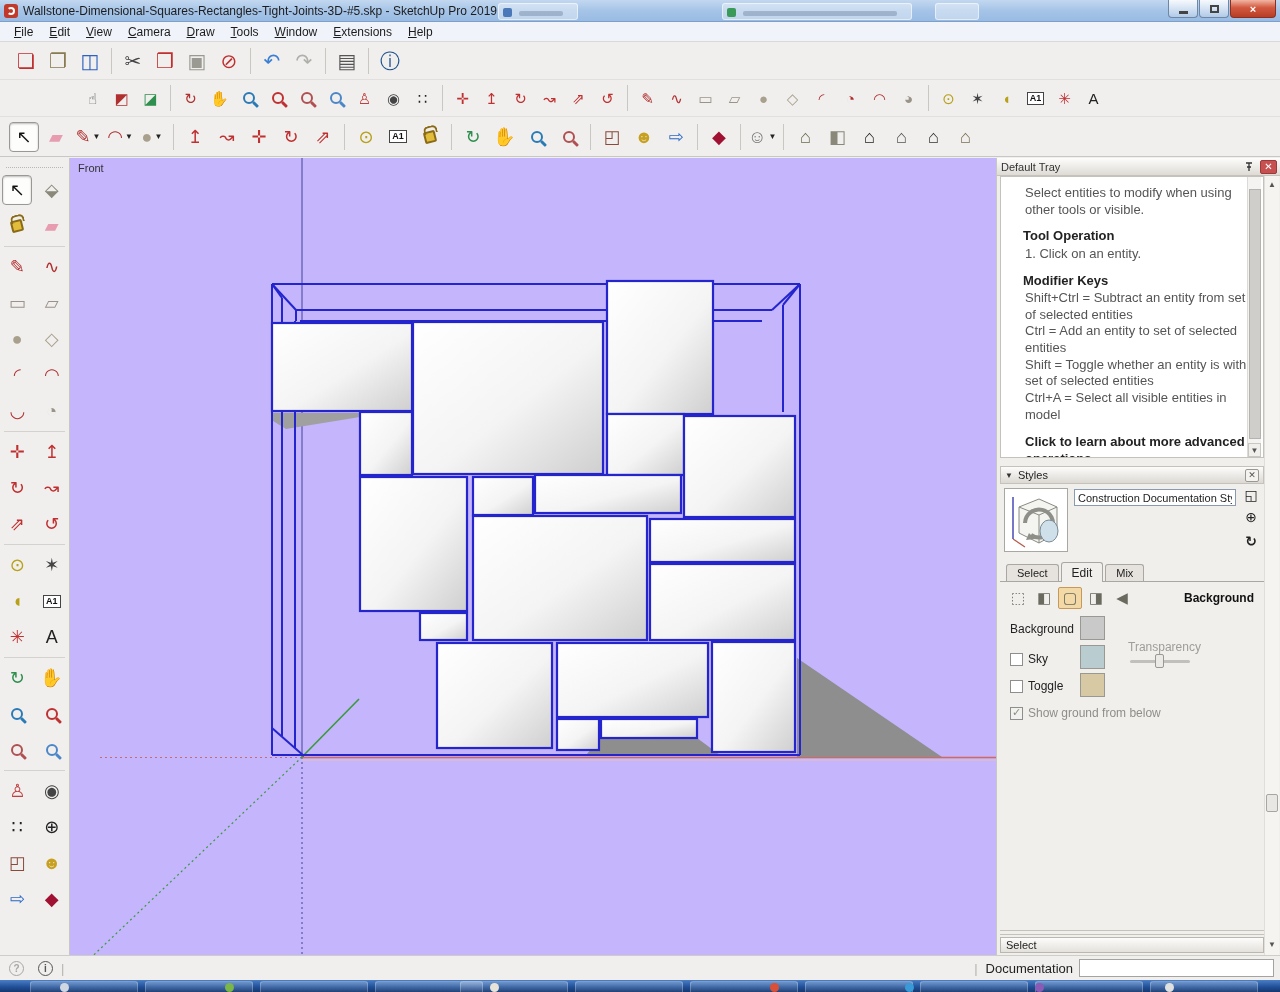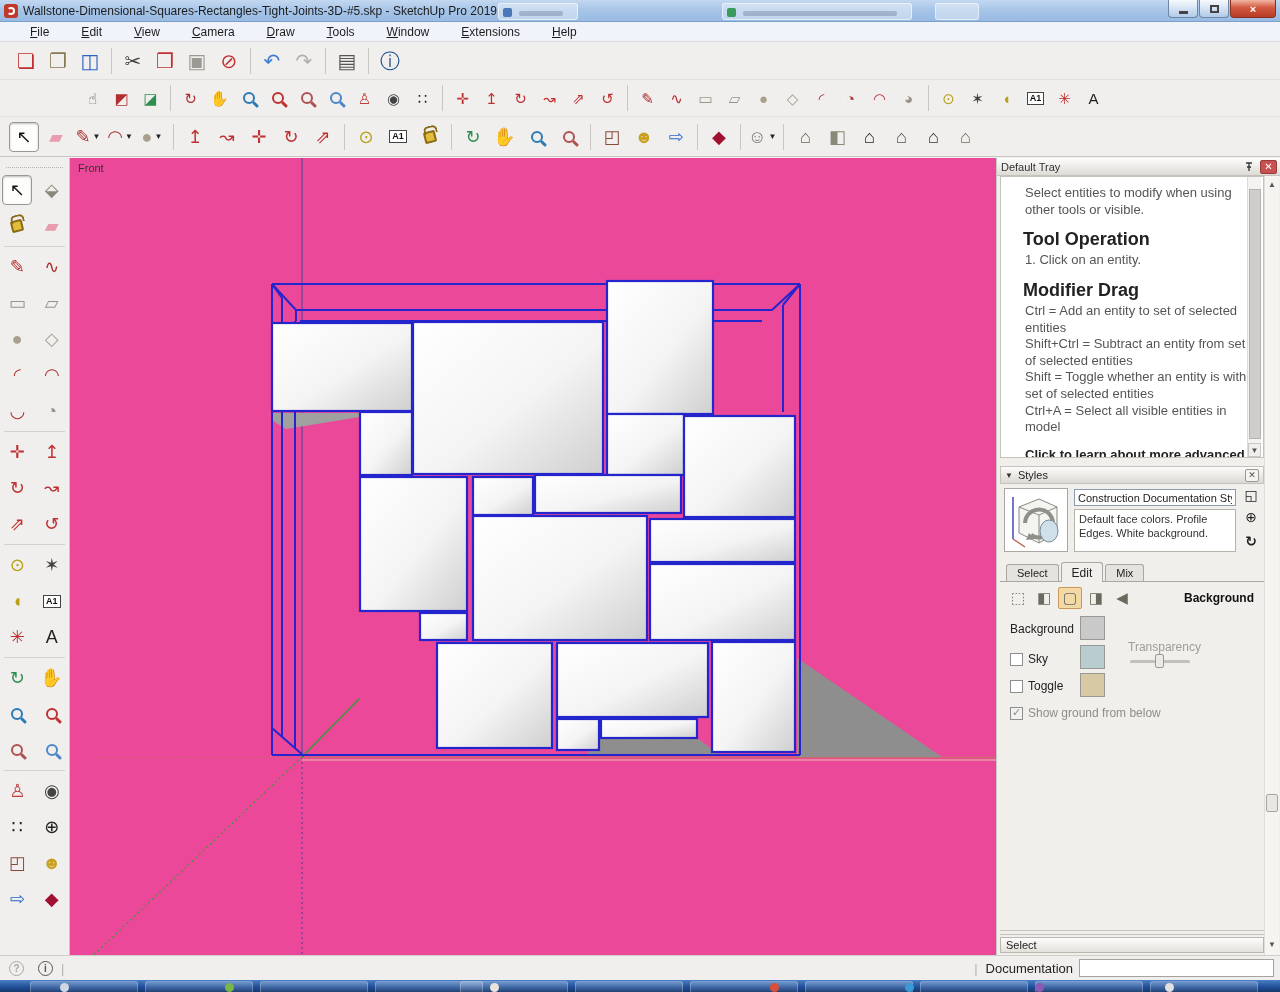--- a/index.html
+++ b/index.html
@@ -23,21 +23,21 @@
   .winbtn { width:30px; height:18px; border:1px solid #6d87a5; border-top:none; border-radius:0 0 4px 4px;
     background:linear-gradient(rgba(255,255,255,.85),rgba(190,210,235,.6)); margin-left:1px;
     display:flex; align-items:center; justify-content:center; font-size:11px; color:#333; }
   .winbtn.close { width:46px; background:linear-gradient(#f2b5a2,#d25940 45%,#b93d26); color:#fff; font-weight:bold; border-color:#8a3020;}
   .winbtn.min span{ display:block; width:9px; height:3px; background:#444; margin-top:7px;}
   .winbtn.max span{ display:block; width:9px; height:8px; border:2px solid #444;}
 
   
   .menubar { position:absolute; left:0; top:22px; width:1280px; height:20px; background:#f0f4fa;
     border-bottom:1px solid #d9d9d6; display:flex; align-items:center; padding-left:6px; }
-  .menu-item { padding:2px 8px; color:#1c1c1c; font-size:12px;margin-left:16px; }
+  .menu-item { padding:2px 8px; color:#1c1c1c; font-size:12px; }
   .menu-item u { text-decoration:underline; }
 
   
   .toolbar { position:absolute; left:0; width:1280px; background:#f0efee; display:flex; align-items:center; }
   #tb1 { top:42px; height:38px; border-bottom:1px solid #e2e0dd; padding-left:10px;}
   #tb2 { top:80px; height:37px; border-bottom:1px solid #e2e0dd; padding-left:78px;}
   #tb3 { top:117px; height:40px; border-bottom:1px solid #c9c7c3; padding-left:8px;}
   .tbtn { height:30px; min-width:30px; display:flex; align-items:center; justify-content:center;
     margin:0 1px; border:1px solid transparent; border-radius:3px; position:relative; }
   .tbtn .g { font-size:18px; line-height:1; }
@@ -56,35 +56,35 @@
 
   
   .lefttools { position:absolute; left:0; top:158px; width:70px; height:797px; background:#f0efee;
     border-right:1px solid #c9c7c3; }
   .lt-grip { height:8px; border-bottom:1px dotted #b9b7b2; margin:2px 6px 4px 6px; }
   .lt-row { display:flex; justify-content:space-around; height:36px; align-items:center; }
   .lt-sep { height:1px; background:#d4d2cd; margin:2px 4px; }
   .lt-row .tbtn { height:30px; min-width:30px; }
 
   
-  .viewport { position:absolute; left:70px; top:158px; width:926px; height:797px; background:#ec4899; overflow:hidden; }
+  .viewport { position:absolute; left:70px; top:158px; width:926px; height:797px; background:#c4b5fd; overflow:hidden; }
   .vp-label { position:absolute; left:8px; top:4px; font-size:11px; color:#333; }
 
   
   .tray { position:absolute; left:996px; top:158px; width:284px; height:797px; background:#f1efec; border-left:1px solid #c9c7c3;}
   .tray-header { position:absolute; left:0; top:0; width:284px; height:18px;
     background:linear-gradient(#fdfdfc,#dedbd5); border-bottom:1px solid #c5c2bc;
     display:flex; align-items:center; padding:0 4px;justify-content:center; }
   .tray-title { font-size:11px; color:#333; flex:1; }
   .tray-close { width:17px; height:14px; background:#c75050; border:1px solid #9a3a3a; border-radius:2px;
     color:#fff; font-size:10px; line-height:12px; text-align:center; font-weight:bold;}
   .pin { margin-right:6px; }
   .instructor { position:absolute; left:3px; top:18px; width:264px; height:282px; background:#fff; border:1px solid #c5c2bc;
     font-size:13px; color:#555; line-height:1.28; padding:8px 6px 6px 24px; overflow:hidden;}
-  .instructor h4 { font-size:18px; color:#222; margin:10px 0 1px -2px; }
+  .instructor h4 { font-size:13px; color:#222; margin:10px 0 1px -2px; }
   .instructor .linkish { font-weight:bold; color:#222; margin-top:11px; }
   .iscroll { position:absolute; left:250px; top:19px; width:14px; height:280px; background:#f4f3f1; border-left:1px solid #dcdad6;}
   .iscroll .thumb { position:absolute; left:1px; top:12px; width:12px; height:250px; background:#cfcecb; border:1px solid #b5b3af;}
   .iscroll .btn { position:absolute; left:0px; bottom:0; width:13px; height:14px; background:#f0efec; border:1px solid #c9c7c2; font-size:8px; color:#555; text-align:center; line-height:13px;}
   .tscroll { position:absolute; right:1px; top:18px; width:15px; height:780px; background:#f5f4f1; border-left:1px solid #e0deda; }
   .tscroll .up, .tscroll .down { position:absolute; left:0; width:14px; height:14px; font-size:8px; color:#555; text-align:center; line-height:14px;}
   .tscroll .up{ top:2px;} .tscroll .down{ bottom:4px;}
   .tscroll .thumb { position:absolute; left:1px; top:618px; width:12px; height:18px; background:#e9e7e3; border:1px solid #a8a6a2; border-radius:2px;}
 
   .styles-header { position:absolute; left:3px; top:308px; width:264px; height:18px;
@@ -657,24 +657,24 @@
       <svg class="pin" width="10" height="12">
         <path d="M2,2 H8 M5,2 V10 M3,6 H7" stroke="#333" stroke-width="1.3" fill="none"></path>
       </svg>
       <div class="tray-close">✕</div>
     </div>
 
     <div class="instructor">
       <div>Select entities to modify when using other tools or visible.</div>
       <h4>Tool Operation</h4>
       <div>1. Click on an entity.</div>
-      <h4>Modifier Drag</h4>
+      <h4>Modifier Keys</h4>
       <div id="modlines">
+          <div>Shift+Ctrl = Subtract an entity from set of selected entities</div>
           <div>Ctrl = Add an entity to set of selected entities</div>
-          <div>Shift+Ctrl = Subtract an entity from set of selected entities</div>
           <div>Shift = Toggle whether an entity is within set of selected entities</div>
           <div>Ctrl+A = Select all visible entities in model</div>
         </div>
       <div class="linkish">Click to learn about more advanced operations...</div>
     </div>
     <div class="iscroll">
       <div class="thumb"></div>
       <div class="btn">▼</div>
     </div>
 
@@ -690,21 +690,20 @@
           <path d="M14,18 L34,10 L52,18 L52,44 L34,54 L14,44 Z" fill="#f4f4f0" stroke="#8a8a84" stroke-width="1"></path>
           <path d="M14,18 L34,26 L52,18 M34,26 V54" fill="none" stroke="#8a8a84" stroke-width="1"></path>
           <path d="M20,34 a14,14 0 1 1 6,12" fill="none" stroke="#8f8f8a" stroke-width="4"></path>
           <path d="M24,44 l6,6 l-9,1 z" fill="#8f8f8a"></path>
           <path d="M8,8 V50" stroke="#4a4ab8" stroke-width="1.5"></path>
           <path d="M8,50 L20,58" stroke="#b85a4a" stroke-width="1.2"></path>
           <ellipse cx="44" cy="42" rx="9" ry="11" fill="#cfe0ea" stroke="#7a8a94"></ellipse>
         </svg>
       </div>
       <input class="sname" value="Construction Documentation Sty" style="">
-      <div class="sdesc">Default face colors. Profile Edges. White background.</div>
       <div class="sicon" style="top:2px">◱</div>
       <div class="sicon" style="top:24px">⊕</div>
       <div class="sicon" style="top:48px; font-weight:bold">↻</div>
     </div>
 
     <div class="stabs" id="stabs">
         <div class="stab">Select</div>
         <div class="stab active">Edit</div>
         <div class="stab">Mix</div>
       </div>

